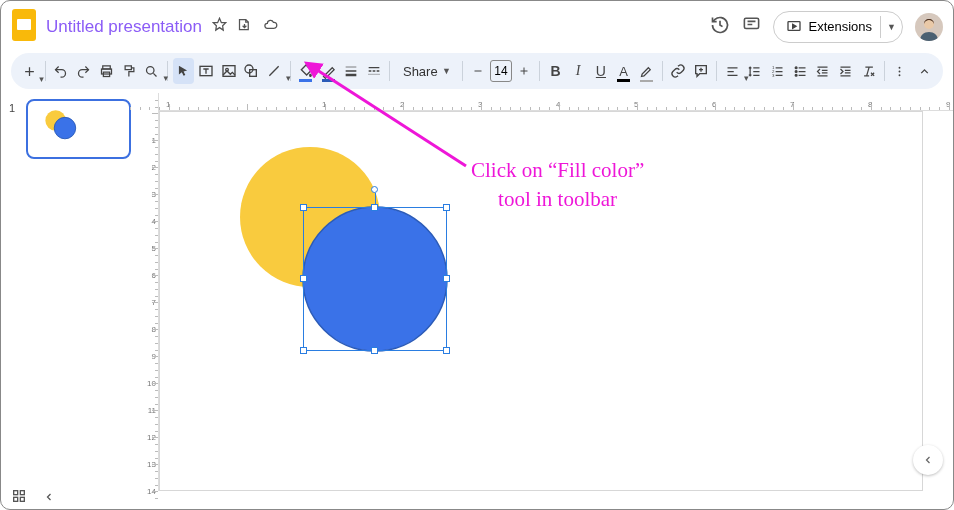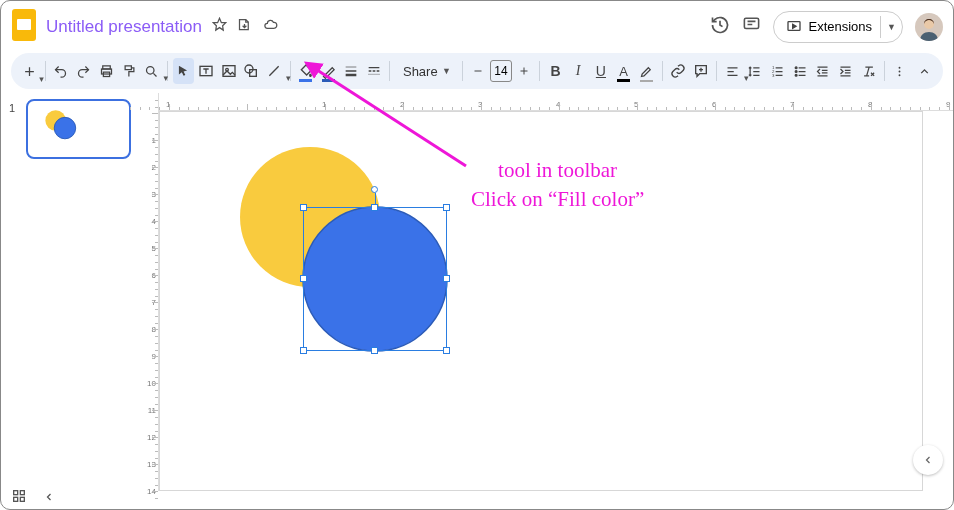--- a/index.html
+++ b/index.html
@@ -579,22 +579,22 @@
 
 <svg style="position:absolute; left:0; top:0; pointer-events:none" width="954" height="510">
   <defs>
       <marker id="arr" markerWidth="10" markerHeight="10" refX="2" refY="3" orient="auto">
         <path d="M0,0 L6,3 L0,6 z" fill="#ee16d8"></path>
       </marker>
     </defs>
   <line x1="465" y1="165" x2="313" y2="67" stroke="#ee16d8" stroke-width="3" marker-end="url(#arr)"></line>
 </svg>
 <div class="anno-text" style="left:470px; top:155px">
+  <div>Click on “Fill color”</div>
   <div>tool in toolbar</div>
-  <div>Click on “Fill color”</div>
 </div>
 
 <div class="explore-fab">
   <svg width="12" height="12" viewBox="0 0 24 24" fill="none" stroke="#666" stroke-width="2.5">
       <polyline points="15 6 9 12 15 18"></polyline>
     </svg>
 </div>
 
 <div class="bottombar">
   <span>

